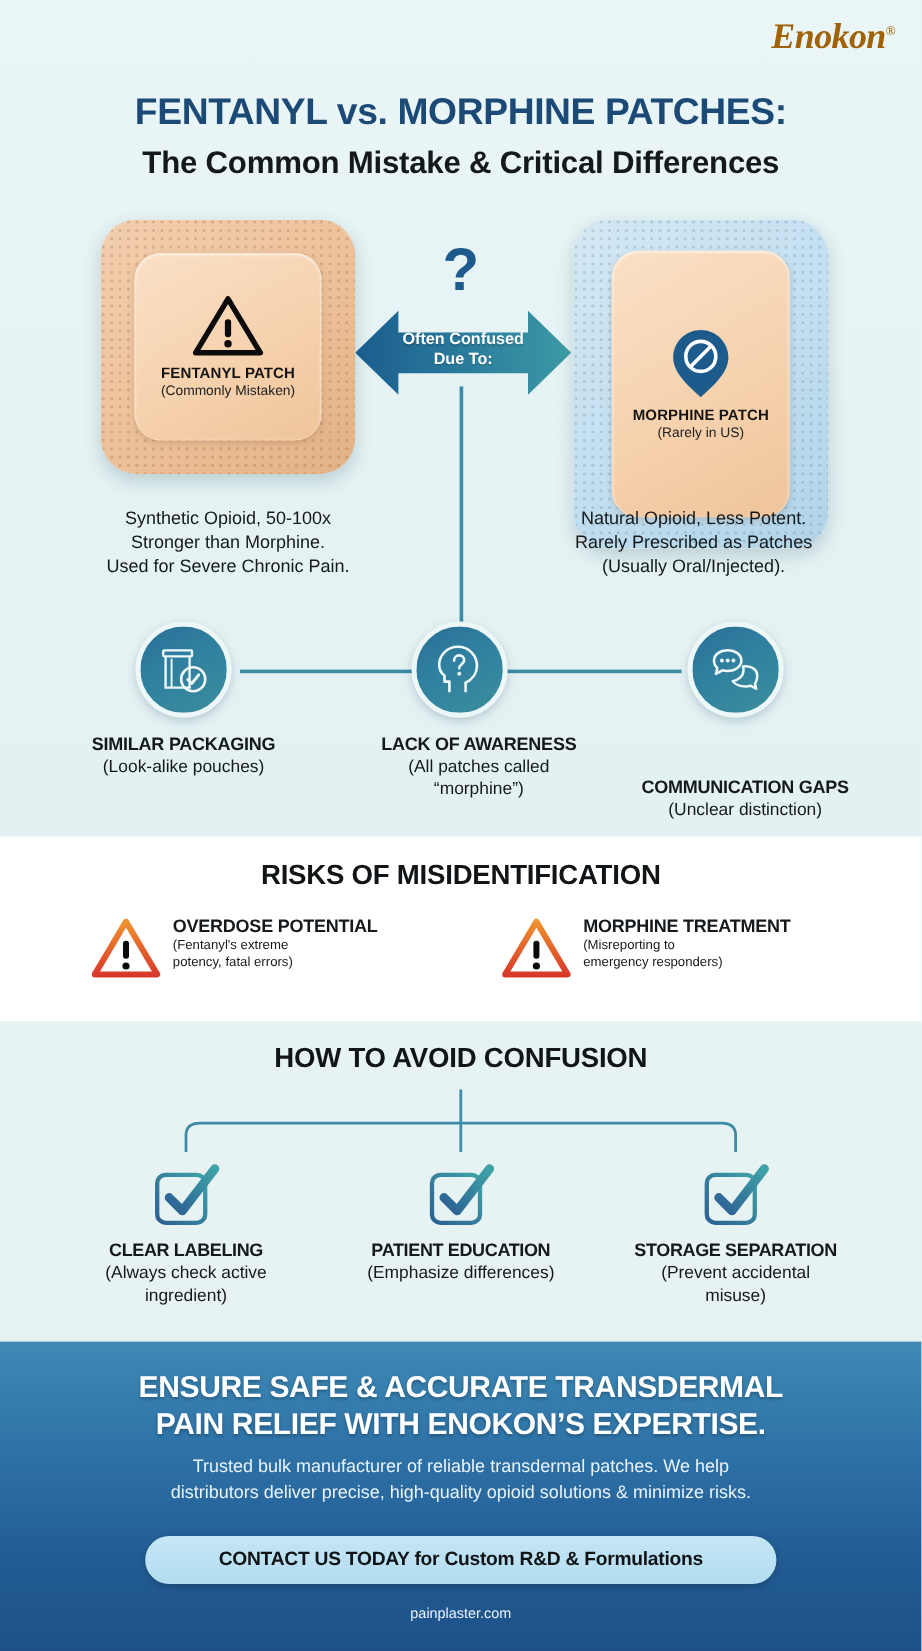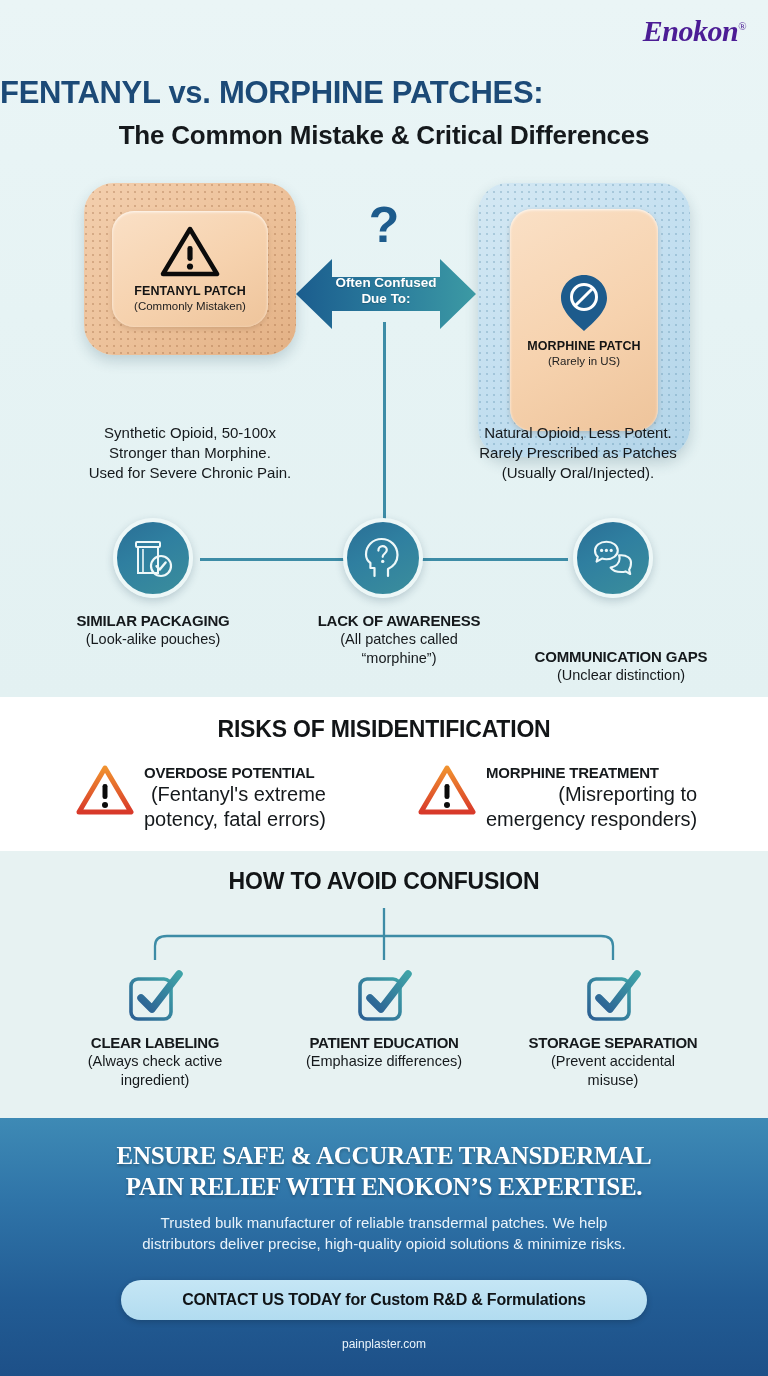--- a/index.html
+++ b/index.html
@@ -27,41 +27,41 @@
   .band-footer{
     position:absolute; left:0; top:1118px; width:768px; height:258px;
     background:linear-gradient(180deg,#3e8ab5 0%,#2f74a8 32%,#225c94 70%,#1d5088 100%);
   }
 
   
   .logo{
     position:absolute; right:22px; top:14px;
     font-family:"Liberation Serif", serif;
     font-style:italic; font-weight:bold;
-    font-size:30px; color:#4c1d95; letter-spacing:-0.5px;
+    font-size:30px; color:#a16207; letter-spacing:-0.5px;
   }
   .logo .reg{ font-size:11px; vertical-align:super; font-style:normal; font-weight:normal; }
 
   
   .title1{
-    position:absolute; left:0; top:75px; width:768px; text-align:left;
+    position:absolute; left:0; top:75px; width:768px; text-align:center;
     font-size:31px; font-weight:bold; color:#1c4a77; letter-spacing:-0.3px;
   }
   .title2{
     position:absolute; left:0; top:120px; width:768px; text-align:center;
     font-size:26px; font-weight:bold; color:#15191c; letter-spacing:-0.2px;
   }
 
   
   .patch{
     position:absolute; border-radius:30px;
     box-shadow:0 6px 14px rgba(30,70,90,.20);
   }
   .patch.fent{
-    left:84px; top:183px; width:212px; height:172px;
+    left:84px; top:183px; width:212px; height:212px;
     background:
       radial-gradient(circle at 2px 2px, rgba(150,95,55,.30) 1px, transparent 1.3px) 0 0/7px 7px,
       linear-gradient(140deg,#f3cfae 0%,#edc29b 50%,#e3b185 100%);
   }
   .patch.morph{
     left:478px; top:183px; width:212px; height:274px;
     background:
       radial-gradient(circle at 2px 2px, rgba(80,135,165,.30) 1px, transparent 1.3px) 0 0/7px 7px,
       linear-gradient(140deg,#d4e8f3 0%,#c3dff0 50%,#b2d4e8 100%);
   }
@@ -135,21 +135,21 @@
   
   .risk-h{
     position:absolute; left:0; top:716px; width:768px; text-align:center;
     font-size:23px; font-weight:bold; color:#121517; letter-spacing:-.2px;
   }
   .risk-item{ position:absolute; top:764px; display:flex; align-items:flex-start; }
   .risk-item.r1{ left:76px; }
   .risk-item.r2{ left:418px; }
   .risk-txt{ margin-left:10px; }
   .risk-txt .t{ font-size:15px; font-weight:bold; color:#15191c; letter-spacing:-.2px; white-space:nowrap; }
-  .risk-txt .s{ font-size:20px; color:#15191c; line-height:1.25; margin-top:1px;text-align:right; }
+  .risk-txt .s{ font-size:11px; color:#15191c; line-height:1.25; margin-top:1px; }
 
   
   .avoid-h{
     position:absolute; left:0; top:868px; width:768px; text-align:center;
     font-size:23px; font-weight:bold; color:#121517; letter-spacing:-.2px;
   }
   .brk{ position:absolute; left:145px; top:908px; width:478px; height:52px; }
   .chk{ position:absolute; top:965px; width:60px; height:60px; }
   .chk.k1{ left:125px; }
   .chk.k2{ left:354px; }
@@ -158,21 +158,21 @@
   .acap .t{ font-size:15px; font-weight:bold; color:#15191c; letter-spacing:-.3px; white-space:nowrap; }
   .acap .s{ font-size:14.5px; color:#15191c; line-height:1.3; margin-top:1px; }
   .acap.a1{ left:30px; }
   .acap.a2{ left:259px; }
   .acap.a3{ left:488px; }
 
   
   .f-h{
     position:absolute; left:34px; top:1141px; width:700px; text-align:center;
     font-size:25px; font-weight:bold; color:#ffffff; line-height:1.22;
-    letter-spacing:-.3px; text-shadow:0 2px 3px rgba(0,0,0,.28);font-family:Liberation Serif, serif;
+    letter-spacing:-.3px; text-shadow:0 2px 3px rgba(0,0,0,.28);
   }
   .f-s{
     position:absolute; left:40px; top:1212px; width:688px; text-align:center;
     font-size:15px; color:#e9f3fa; line-height:1.42;
   }
   .cta{
     position:absolute; left:121px; top:1280px; width:526px; height:40px;
     border-radius:20px;
     background:linear-gradient(180deg,#c5e6f5 0%,#b2dcf0 100%);
     box-shadow:0 2px 6px rgba(0,0,0,.20);

